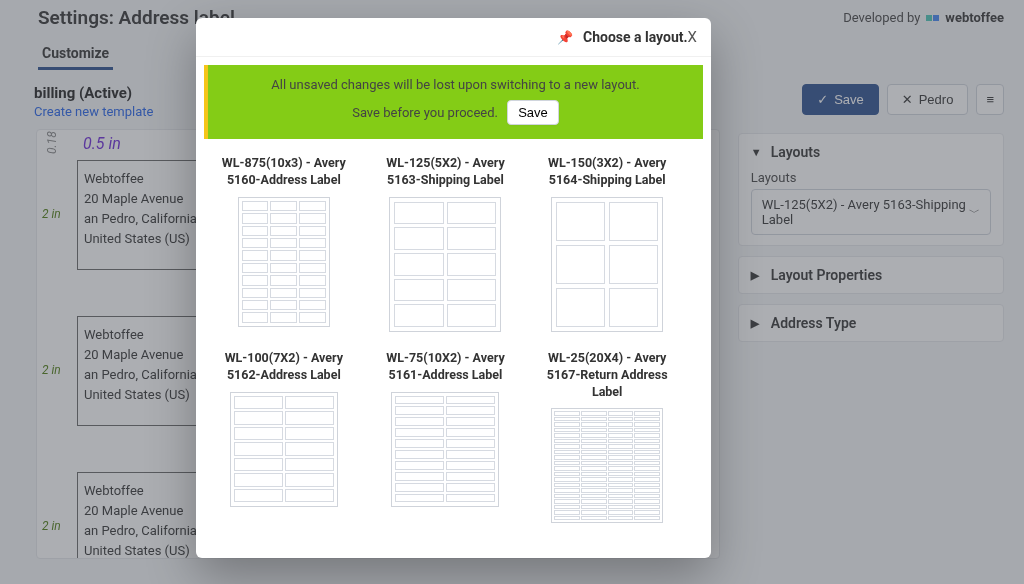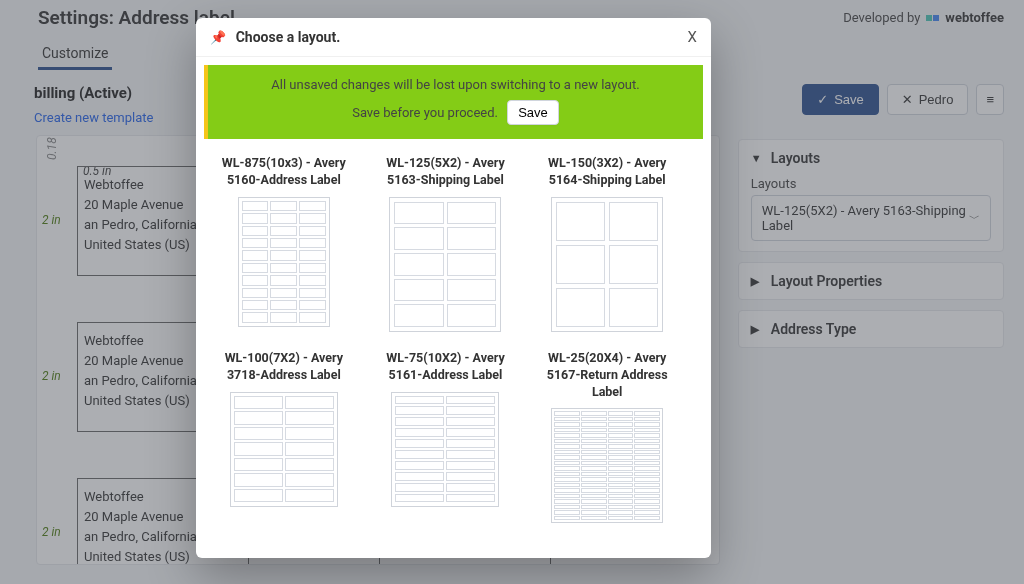--- a/index.html
+++ b/index.html
@@ -44,35 +44,35 @@
   .wt-name { font-weight: 700; color:#333; }
   .tabs-row {
     display: flex;
     gap: 20px;
     border-bottom: none;
     margin-left: 18px;
     margin-top: 6px;
   }
   .tab {
     font-size: 14px;
-    font-weight: 400;
+    font-weight: 700;
     color: #333;
     padding: 6px 4px;
     border-bottom: 3px solid #2b4f8f;
     cursor: pointer;
   }
   .template-row {
     display: flex;
     justify-content: space-between;
     align-items: flex-start;
     padding: 14px 0 10px 0;
   }
   .template-left { margin-left: 14px; }
   .template-name { font-weight: 700; font-size: 15px; color:#222; }
-  .create-link { font-size: 13px; color:#2563eb; cursor:pointer; margin-top:8px; }
+  .create-link { font-size: 13px; color:#2563eb; cursor:pointer; margin-top:2px; }
   .toolbar { display:flex; gap:8px; align-items:center; }
   .btn {
     font-size:13px; padding:7px 14px; border-radius:4px;
     cursor:pointer; display:inline-flex; align-items:center; gap:6px;
     border:1px solid #d0d5dd; background:#fff; color:#333;
   }
   .btn-primary { background:#2b4f8f; border-color:#2b4f8f; color:#fff; }
   .btn-icon { padding:7px 9px; }
   .main-area {
     display:flex; gap:18px; padding:0 0 0 16px;
@@ -80,21 +80,21 @@
   .canvas-wrap {
     position:relative;
     background:#fff;
     border:1px solid #e5e7eb;
     border-radius:4px;
     padding:20px 14px 14px 40px;
     width:688px;
     height:430px;
     overflow:hidden;
   }
-  .ruler-top { position:absolute; top:4px; left:46px; font-size:12px; color:#404040; font-style:italic;margin-top:24px; }
+  .ruler-top { position:absolute; top:4px; left:46px; font-size:16px; color:#6d28d9; font-style:italic; }
   .ruler-left { position:absolute; top:24px; left:8px; font-size:12px; color:#888; font-style:italic; transform: rotate(-90deg); transform-origin: left top; }
   .labels-grid { display:flex; flex-direction:column; gap:46px; margin-top:10px; }
   .labels-row { display:flex; gap:130px; }
   .label-block {
     border:1px solid #666;
     width:172px; height:110px;
     padding:8px 6px;
     font-size:13px;
     line-height:1.55;
     color:#333;
@@ -131,21 +131,21 @@
     position:absolute; inset:0; background:rgba(70,75,85,0.45);
   }
   .modal {
     position:absolute; top:18px; left:196px; width:515px; height:540px;
     background:#fff; border-radius:6px;
     box-shadow:0 18px 50px rgba(0,0,0,0.3);
     overflow:hidden;
     display:flex; flex-direction:column;
   }
   .modal-header {
-    display:flex; justify-content:space-between; align-items:center;
+    display:flex; justify-content:flex-end; align-items:center;
     padding:10px 14px;
     font-weight:700; font-size:14px;
     border-bottom:1px solid #f0f0f0;
   }
   .pin-ico { font-size:13px; margin-right:6px; color:#333; }
   .close-x { font-weight:400; cursor:pointer; font-size:15px; color:#555; }
   .modal-banner {
     margin:8px 8px 2px 8px;
     background:#84cc16;
     border-left:4px solid #f5c518;
@@ -378,21 +378,21 @@
             <div class="layout-preview grid-3x2">
               <div class="lp-cell"></div>
               <div class="lp-cell"></div>
               <div class="lp-cell"></div>
               <div class="lp-cell"></div>
               <div class="lp-cell"></div>
               <div class="lp-cell"></div>
             </div>
           </div>
           <div class="layout-tile">
-            <div class="layout-title">WL-100(7X2) - Avery 3718-Address Label</div>
+            <div class="layout-title">WL-100(7X2) - Avery 5162-Address Label</div>
             <div class="layout-preview grid-7x2">
               <div class="lp-cell"></div>
               <div class="lp-cell"></div>
               <div class="lp-cell"></div>
               <div class="lp-cell"></div>
               <div class="lp-cell"></div>
               <div class="lp-cell"></div>
               <div class="lp-cell"></div>
               <div class="lp-cell"></div>
               <div class="lp-cell"></div>

